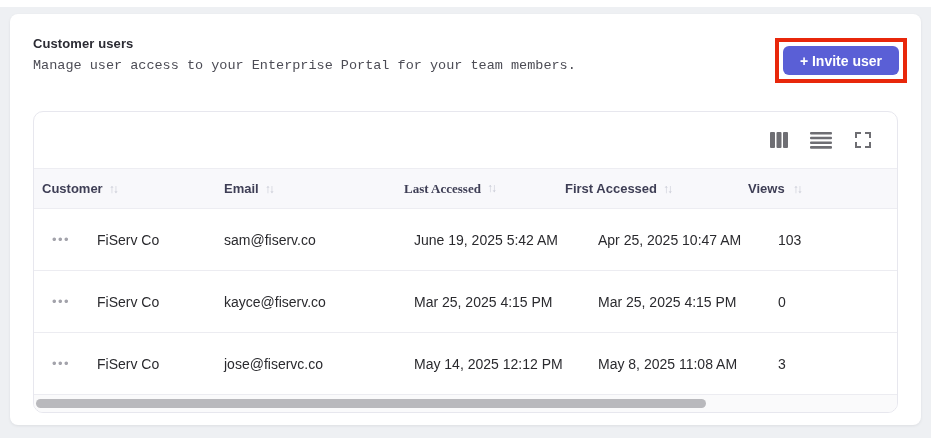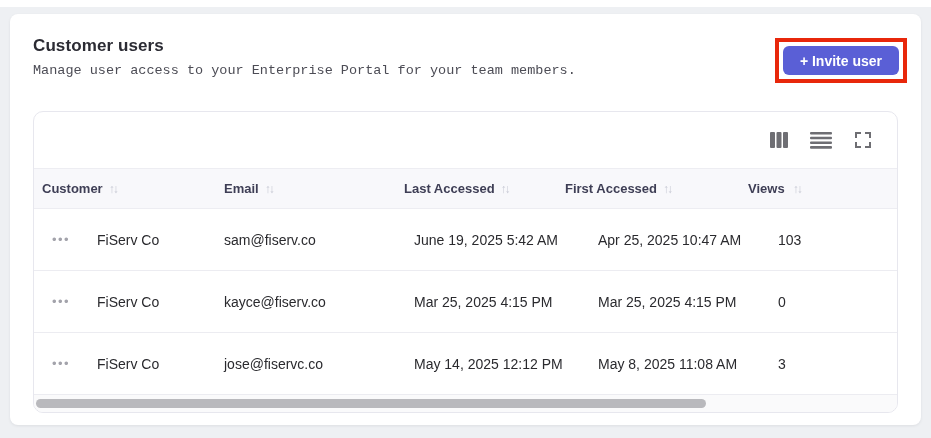--- a/index.html
+++ b/index.html
@@ -14,21 +14,21 @@
     background: #ffffff;
   }
   .card {
     position: absolute; left: 10px; top: 14px; width: 911px; height: 411px;
     background: #ffffff;
     border-radius: 8px;
     box-shadow: 0 1px 3px rgba(20,20,40,0.08);
     padding: 22px 23px 18px 23px;
   }
   .card-header { display: flex; justify-content: space-between; align-items: flex-start; }
-  .page-title { font-size: 17px; font-weight: 700; color: #2b2b33; letter-spacing: 0.1px; }
+  .page-title { font-size: 13px; font-weight: 700; color: #2b2b33; letter-spacing: 0.1px; }
   .page-subtitle { margin-top: 7px; font-size: 13.5px; color: #4c4c55; font-family: Liberation Mono, monospace; }
   .annotation-box {
     border: 4px solid #e8270b;
     padding: 4px;
     margin-top: 2px;
     margin-right: -9px;
   }
   .invite-btn {
     background: #5a5fd6;
     color: #ffffff;
@@ -69,21 +69,21 @@
     background: #f8f8fb;
     border-top: 1px solid #ededf2;
     border-bottom: 1px solid #ededf2;
     font-size: 13px;
     font-weight: 700;
     color: #3e3e55;
   }
   .th { display: flex; align-items: center; gap: 6px; white-space: nowrap; }
   .th-customer { width: 190px; padding-left: 8px; }
   .th-email    { width: 180px; }
-  .th-last     { width: 161px; }
+  .th-last     { width: 161px; font-family: Liberation Serif, serif; }
   .th-first    { width: 183px; }
   .th-views    { flex: 1; gap: 8px; }
   .sort {
     color: #c7c9d4;
     font-size: 12px;
     font-weight: 400;
     letter-spacing: -2px;
   }
   .trow {
     display: flex;

